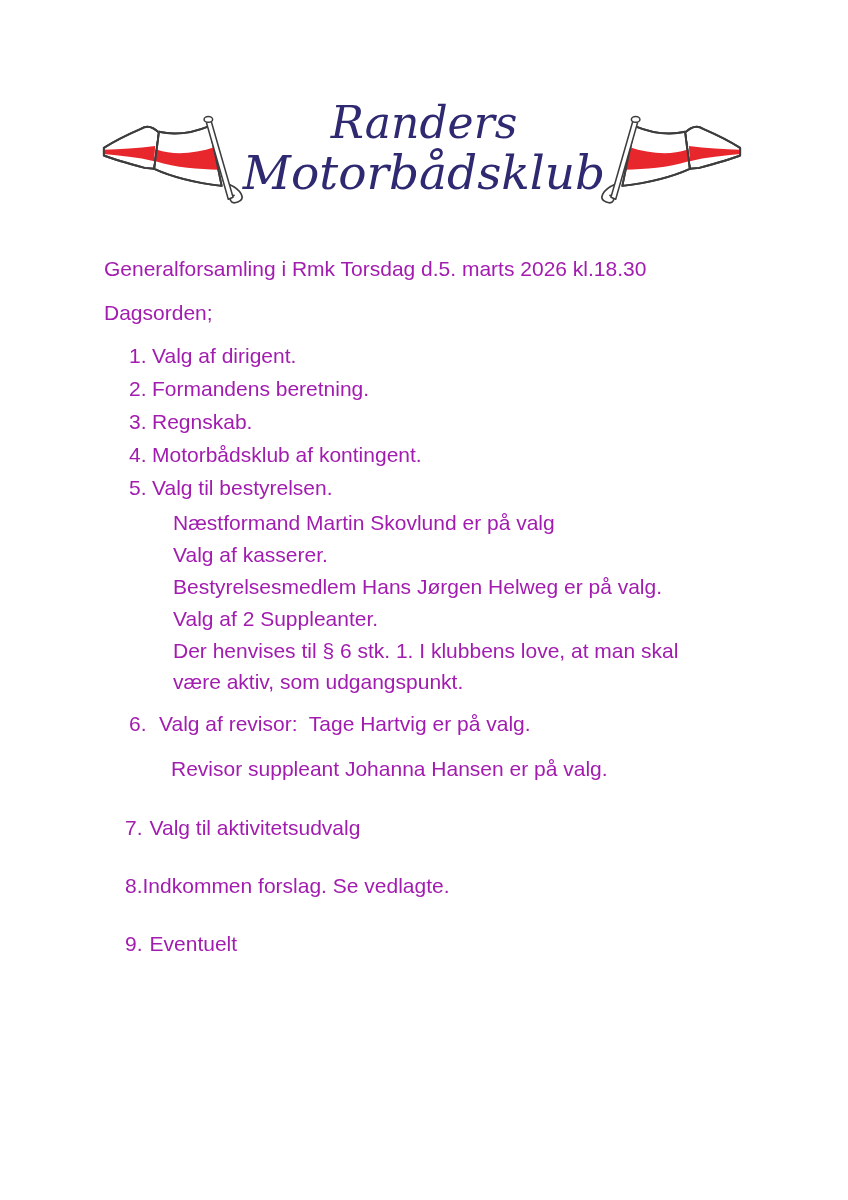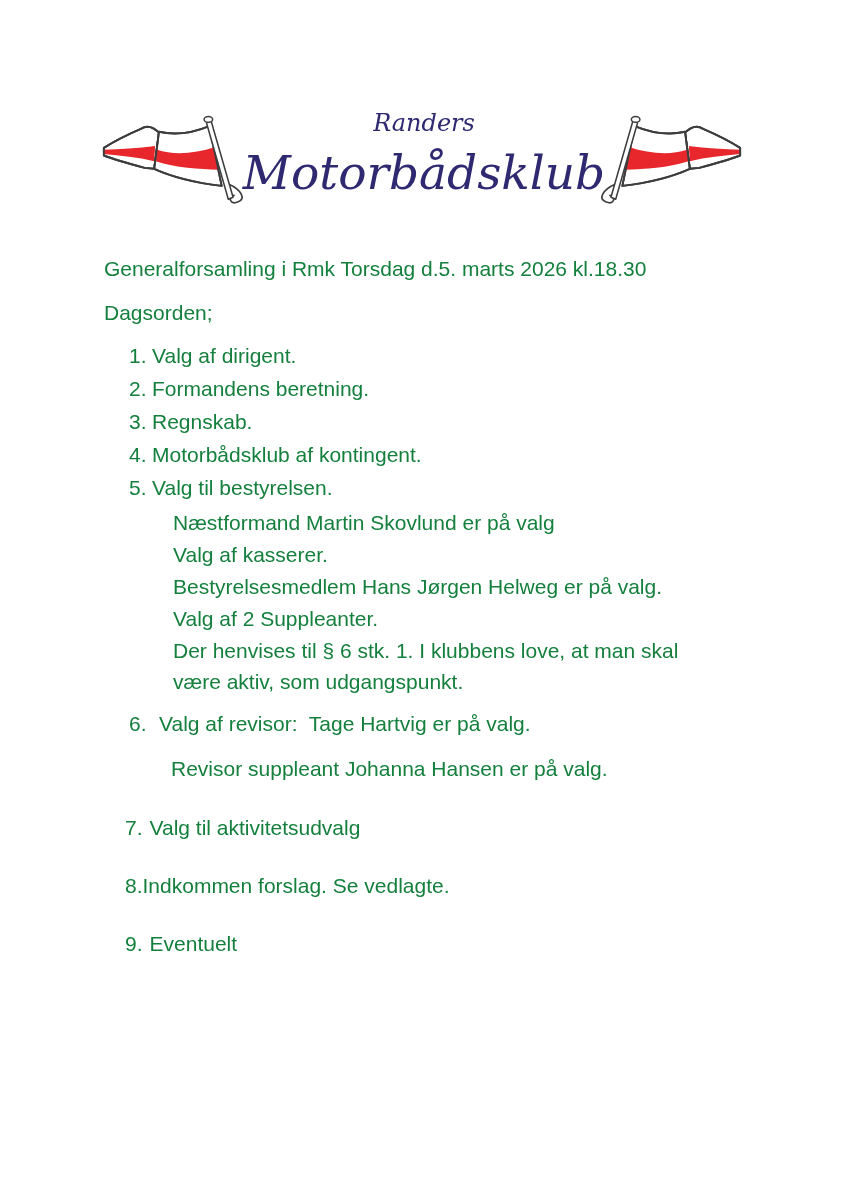--- a/index.html
+++ b/index.html
@@ -23,27 +23,27 @@
   }
   .flag-left  { left: 101px; transform: scaleX(-1); }
   .flag-right { left: 591px; }
   .club-title {
     position: absolute; top: 98px; left: 0; right: 0;
     text-align: center;
     font-family: "DejaVu Serif", "Liberation Serif", serif;
     font-style: italic;
     color: #2e2970;
   }
-  .club-title .line1 { font-size: 24px; line-height: 50px; }
+  .club-title .line1 { font-size: 44px; line-height: 50px; }
   .club-title .line2 { font-size: 47px; line-height: 50px; }
 
   
   .doc {
     position: absolute; left: 104px; top: 255px; width: 648px;
-    font-size: 21px; line-height: 28px; color: #15803d;
+    font-size: 21px; line-height: 28px; color: #a21caf;
   }
   .intro { white-space: pre-wrap; }
   .agenda-label { margin-top: 16px; }
 
   .agenda { margin-top: 15px; padding-left: 25px; }
   .row { display: flex; margin-bottom: 5px; }
   .row .num { flex: 0 0 23px; }
   .row .txt { white-space: pre-wrap; }
   .row-6 { margin-top: 13px; }
   .row-6 .num { flex-basis: 30px; }

